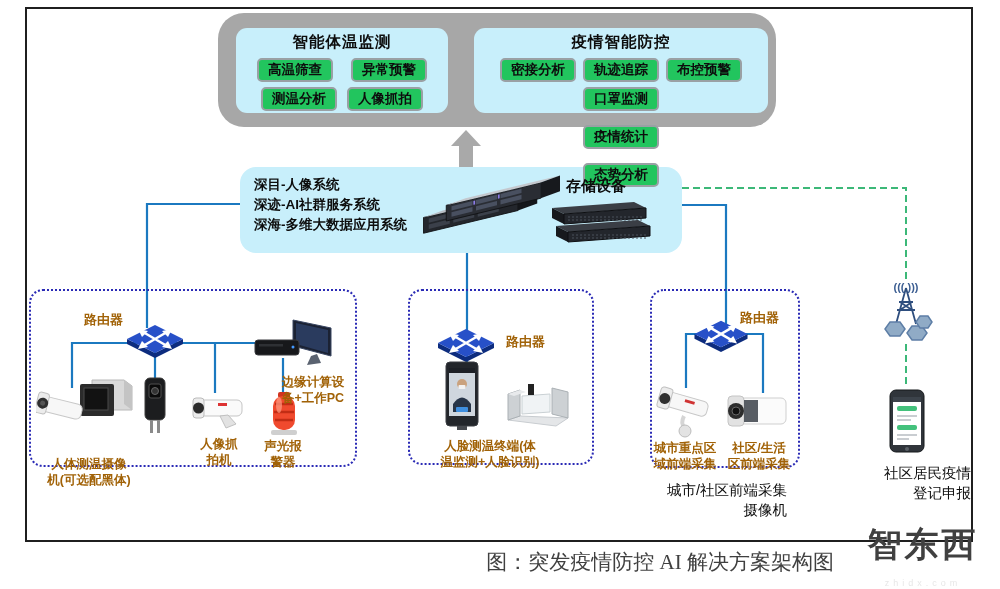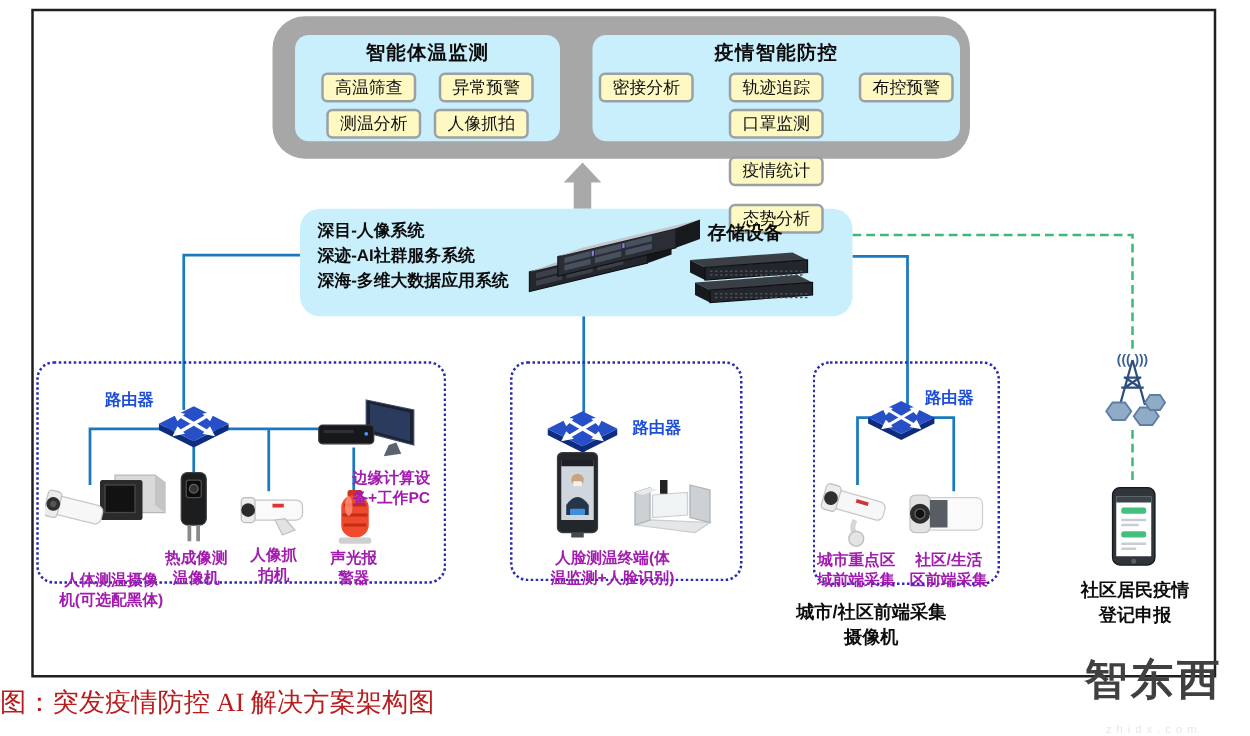--- a/index.html
+++ b/index.html
@@ -5,34 +5,34 @@
   html,body{margin:0;padding:0;background:#fff;}
   #canvas{position:relative;width:1000px;height:589px;background:#fff;overflow:hidden;
           font-family:"Liberation Sans","DejaVu Sans",sans-serif;color:#111;}
   .abs{position:absolute;}
   .frame{left:25px;top:7px;width:944px;height:531px;border:2px solid #1f1f1f;}
   .topbox{left:218px;top:13px;width:558px;height:114px;background:#a7a7a7;border-radius:26px;}
   .panel{background:#c8effb;border-radius:11px;display:flex;flex-direction:column;align-items:center;
          padding-top:4px;box-sizing:border-box;}
   .panel-title{font-size:15.5px;font-weight:700;letter-spacing:1px;color:#0d0d0d;}
   .btn-row{display:flex;margin-top:5px;}
-  .pill{background:#fef9c3;border:2px solid #9aa0a4;border-radius:5px;font-size:13.5px;font-weight:400;
+  .pill{background:#22c55e;border:2px solid #9aa0a4;border-radius:5px;font-size:13.5px;font-weight:700;
         padding:1px 9px;line-height:18px;color:#0d0d0d;white-space:nowrap;}
   .platform{left:240px;top:167px;width:442px;height:86px;background:#c8effb;border-radius:16px;}
   .systems{left:254px;top:175px;font-size:13.5px;font-weight:700;line-height:20px;white-space:pre-line;color:#0d0d0d;}
   .storage-label{left:566px;top:177px;font-size:15px;font-weight:700;color:#0d0d0d;}
   .dashed{border:2.5px dotted #2a2ab5;border-radius:14px;box-sizing:border-box;}
-  .router-label{font-size:13px;font-weight:600;color:#1d4ed8;white-space:nowrap;}
-  .dev-label{font-size:12.5px;font-weight:600;line-height:1.3;text-align:center;white-space:pre-line;color:#a21caf;}
-  .zone-caption{font-size:14.5px;font-weight:700;line-height:1.35;text-align:center;white-space:pre-line;color:#0d0d0d;}
+  .router-label{font-size:13px;font-weight:600;color:#a16207;white-space:nowrap;}
+  .dev-label{font-size:12.5px;font-weight:600;line-height:1.3;text-align:center;white-space:pre-line;color:#a16207;}
+  .zone-caption{font-size:14.5px;font-weight:400;line-height:1.35;text-align:right;white-space:pre-line;color:#0d0d0d;}
   .arrow-stem{left:459px;top:144px;width:14px;height:23px;background:#a9a9a9;}
   .arrow-head{left:451px;top:130px;width:0;height:0;border-left:15px solid transparent;
               border-right:15px solid transparent;border-bottom:16px solid #a9a9a9;}
-  .fig-caption{left:0;top:548px;width:834px;text-align:left;
-               font-family:"Liberation Serif","DejaVu Serif",serif;font-size:21px;color:#b91c1c;}
+  .fig-caption{left:0;top:548px;width:834px;text-align:right;
+               font-family:"Liberation Serif","DejaVu Serif",serif;font-size:21px;color:#404040;}
   .watermark{left:856px;top:527px;width:134px;text-align:center;z-index:6;line-height:1;}
   .wm-brand{font-size:34px;font-weight:700;color:#404040;letter-spacing:3px;}
   .wm-domain{font-size:9px;letter-spacing:4px;color:#e7e7e7;margin-top:18px;}
   svg{display:block;}
   .lines{left:0;top:0;z-index:1;pointer-events:none;}
   .z2{z-index:2;} .z3{z-index:3;}
 </style>
 </head>
 <body>
 
@@ -67,21 +67,21 @@
       <div class="pill">异常预警</div>
     </div>
     <div class="btn-row" style="gap:10px;">
       <div class="pill">测温分析</div>
       <div class="pill">人像抓拍</div>
     </div>
   </div>
 
   <div class="abs panel z3" style="left:474px;top:28px;width:294px;height:85px;">
     <div class="panel-title">疫情智能防控</div>
-    <div class="btn-row" style="gap:28px;">
+    <div class="btn-row" style="gap:7px;">
       <div class="pill">密接分析</div>
       <div class="pill">轨迹追踪</div>
       <div class="pill">布控预警</div>
     </div>
     <div class="btn-row" style="gap:14px;flex-direction:column;">
       <div class="pill">口罩监测</div>
       <div class="pill">疫情统计</div>
       <div class="pill">态势分析</div>
     </div>
   </div>
@@ -180,22 +180,20 @@
 
   <div class="abs z3" style="left:138px;top:376px;">
     <svg width="34" height="60" viewBox="0 0 34 60">
       <rect x="7" y="2" width="20" height="42" rx="5" fill="#1c1d1f" stroke="#3c3c3c"></rect>
       <rect x="11" y="8" width="12" height="14" rx="2" fill="#0a0a0a" stroke="#4e4e4e"></rect>
       <circle cx="17" cy="15" r="3.5" fill="#333" stroke="#666"></circle>
       <rect x="12" y="44" width="3" height="13" fill="#8a8a8a"></rect>
         <rect x="19" y="44" width="3" height="13" fill="#8a8a8a"></rect>
     </svg>
   </div>
-  <div class="abs dev-label z3" style="left:118px;top:438px;width:78px;">热成像测
-温像机</div>
 
   <div class="abs z3" style="left:190px;top:390px;">
     <svg width="60" height="42" viewBox="0 0 60 42">
       <rect x="8" y="10" width="44" height="16" rx="5" fill="#fafafa" stroke="#c5c5c5"></rect>
       <rect x="3" y="8" width="11" height="20" rx="3" fill="#ececec" stroke="#bbb"></rect>
       <circle cx="8.5" cy="18" r="5.5" fill="#2b2b2b"></circle>
       <rect x="28" y="13" width="9" height="3" fill="#d33"></rect>
       <polygon points="30,26 36,38 46,34 38,25" fill="#e2e2e2" stroke="#c0c0c0"></polygon>
     </svg>
   </div>

